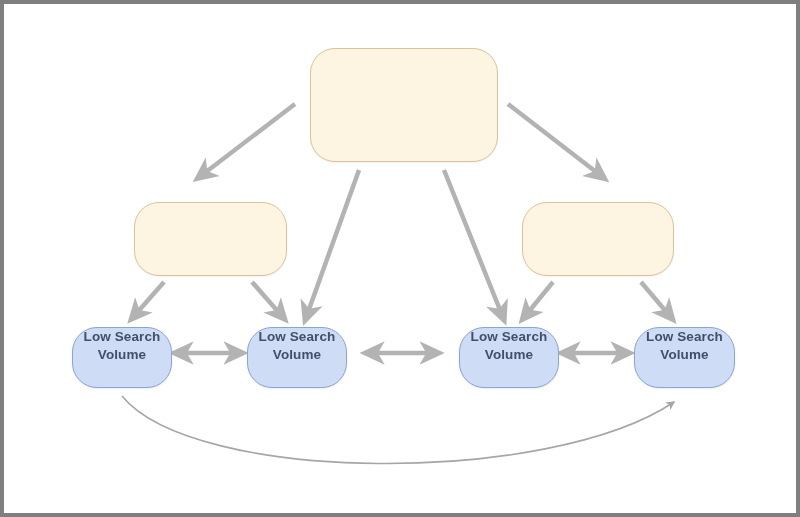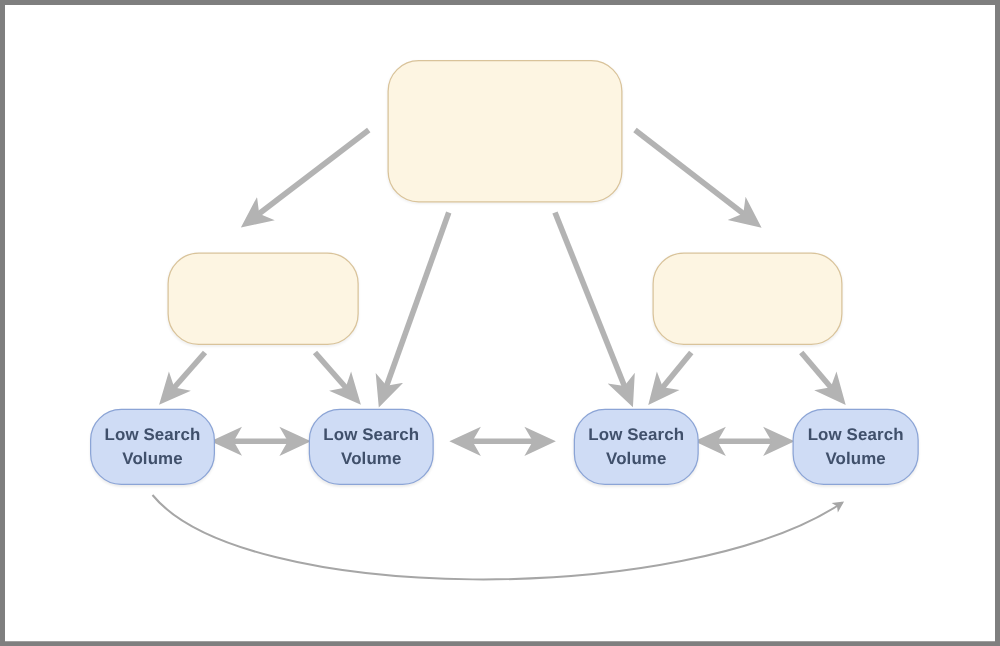--- a/index.html
+++ b/index.html
@@ -34,21 +34,21 @@
     left: 0;
     top: 0;
     width: 792px;
     height: 509px;
     pointer-events: none;
   }
   .node {
     position: absolute;
     box-sizing: border-box;
     display: flex;
-    align-items: center;
+    align-items: flex-start;
     justify-content: center;
     text-align: center;
     border-style: solid;
     border-width: 1px;
     border-radius: 25px;
   }
   .node-cream {
     background: #fdf5e2;
     border-color: #d9c39a;
     box-shadow: 0 1px 2px rgba(0,0,0,0.06);

